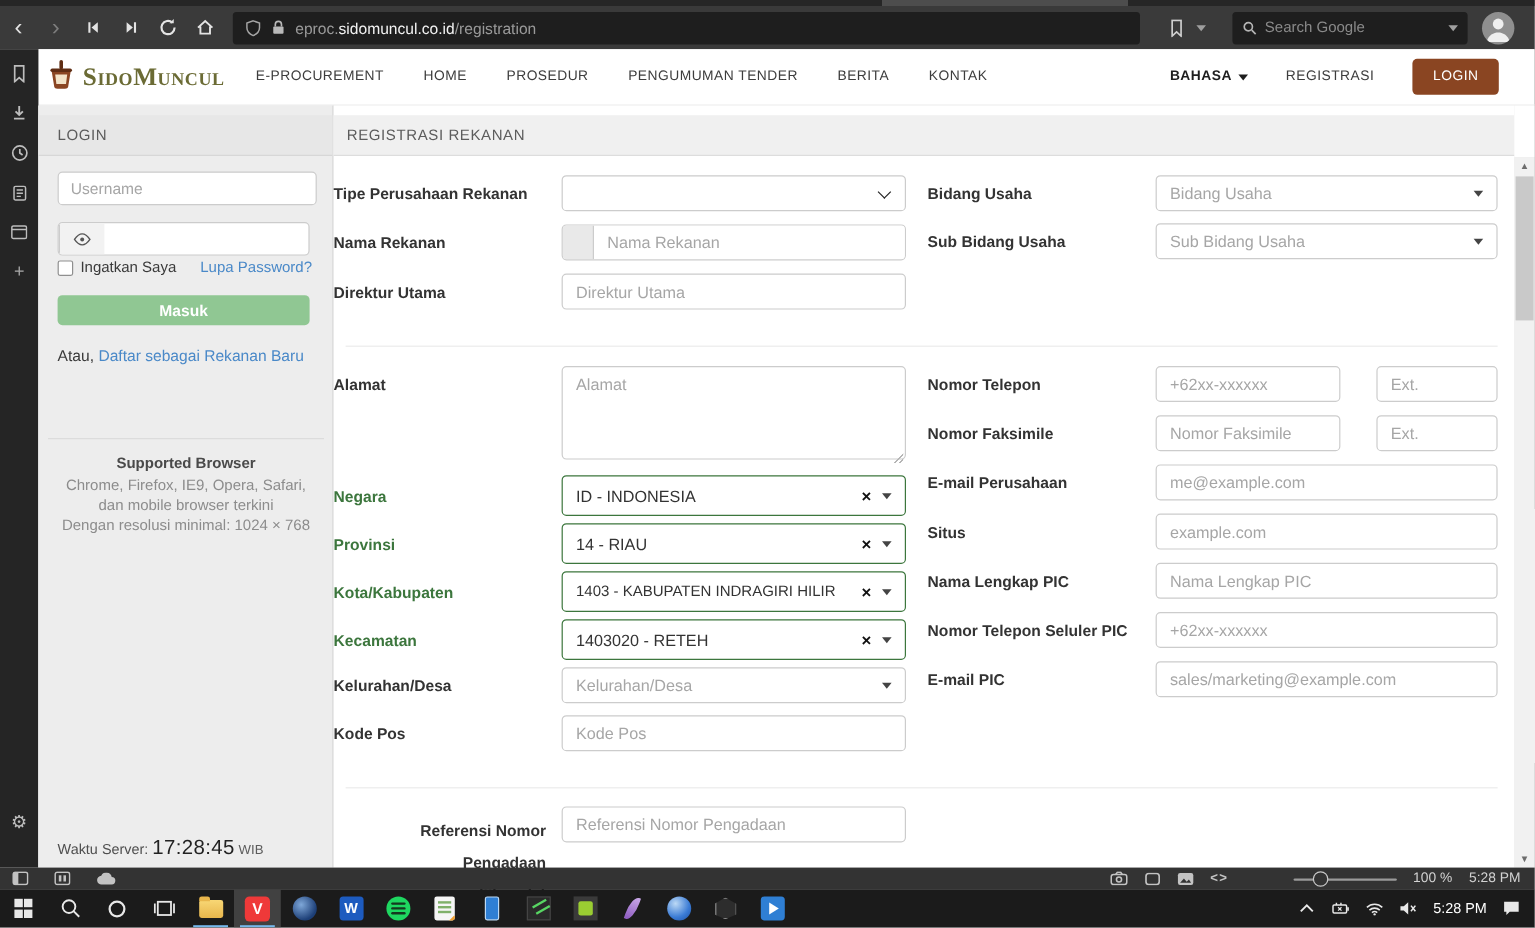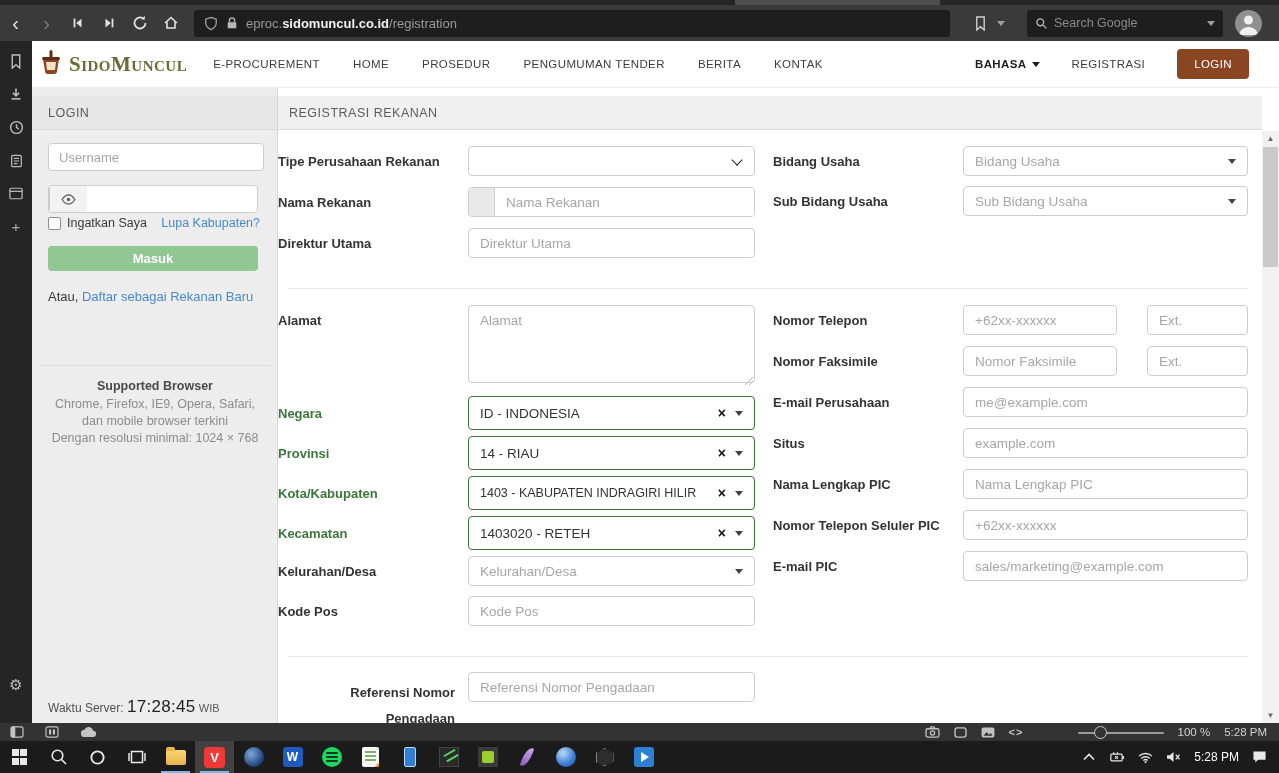--- a/index.html
+++ b/index.html
@@ -8,21 +8,21 @@
 
   
   .browser-bar { position:absolute; top:0; left:0; width:1279px; height:41px; background:#3a3a3a; }
   .tabstrip { position:absolute; top:0; left:0; width:100%; height:5px; background:#262626; }
   .active-tab { position:absolute; top:0; left:735px; width:205px; height:5px; background:#4d4d4d; }
   .toolbar { position:absolute; top:5px; left:0; width:100%; height:36px; display:flex; align-items:center; }
   .nav-btn { width:31px; height:28px; display:flex; align-items:center; justify-content:center; color:#e3e3e3; font-size:20px; line-height:1; cursor:default; }
   .nav-btn.dim { color:#7d7d7d; }
   .url-bar { margin-left:8px; width:756px; height:27px; background:#1e1e1e; border-radius:3px; display:flex; align-items:center; padding:0 10px; }
   .url-text { font-size:13px; color:#9a9a9a; margin-left:8px; white-space:nowrap; }
-  .url-text b { color:#f2f2f2; font-weight:700; }
+  .url-text b { color:#f2f2f2; font-weight:400; }
   .bm-group { display:flex; align-items:center; margin-left:24px; color:#cfcfcf; }
   .caret-down { width:0; height:0; border-left:4px solid transparent; border-right:4px solid transparent; border-top:5px solid #9f9f9f; margin-left:10px; }
   .search-box { margin-left:22px; width:196px; height:27px; background:#1e1e1e; border-radius:3px; display:flex; align-items:center; padding:0 8px; }
   .search-box input { flex:1; background:transparent; border:none; outline:none; color:#cfcfcf; font-size:12.5px; font-family:inherit; margin-left:6px; min-width:0; }
   .search-box input::placeholder { color:#8a8a8a; }
   .avatar { margin-left:12px; width:27px; height:27px; border-radius:50%; background:#8f8f8f; overflow:hidden; flex:none; }
 
   
   .site-header { position:absolute; top:41px; left:32px; width:1247px; height:47px; background:#fff; display:flex; align-items:center; border-bottom:1px solid #eee; }
   .logo { display:flex; align-items:center; margin-left:6px; cursor:pointer; }
@@ -296,21 +296,21 @@
         <span class="eye-btn">
           <svg width="15" height="11" viewBox="0 0 16 12">
               <path d="M1 6c2.4-3.5 4.8-5 7-5s4.6 1.5 7 5c-2.4 3.5-4.8 5-7 5S3.4 9.5 1 6z" fill="none" stroke="#555" stroke-width="1.3"></path>
               <circle cx="8" cy="6" r="1.8" fill="#555"></circle>
             </svg>
         </span>
       </div>
       <div class="check-row">
         <span class="cb"></span>
         <span class="cb-label">Ingatkan Saya</span>
-        <span class="link forgot">Lupa Kabupaten?</span>
+        <span class="link forgot">Lupa Password?</span>
       </div>
       <button class="masuk-btn">Masuk</button>
       <div class="or-row"><span>Atau,</span> <span class="link">Daftar sebagai Rekanan Baru</span></div>
       <div class="sb-divider"></div>
       <div class="supported">
         <div class="st">Supported Browser</div>
         <div class="sl">Chrome, Firefox, IE9, Opera, Safari,</div>
         <div class="sl">dan mobile browser terkini</div>
         <div class="sl">Dengan resolusi minimal: 1024 × 768</div>
       </div>

